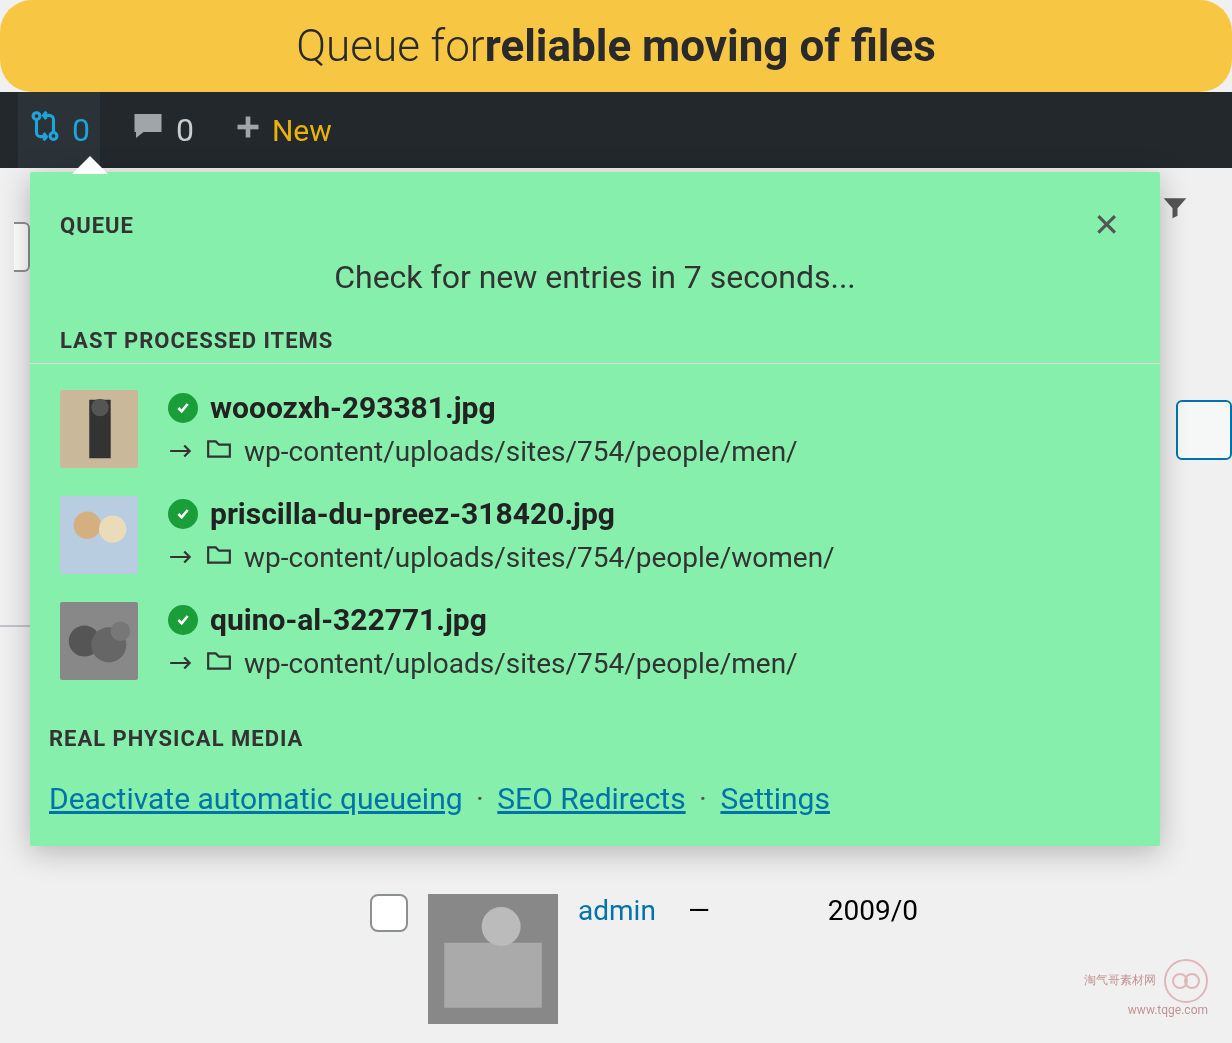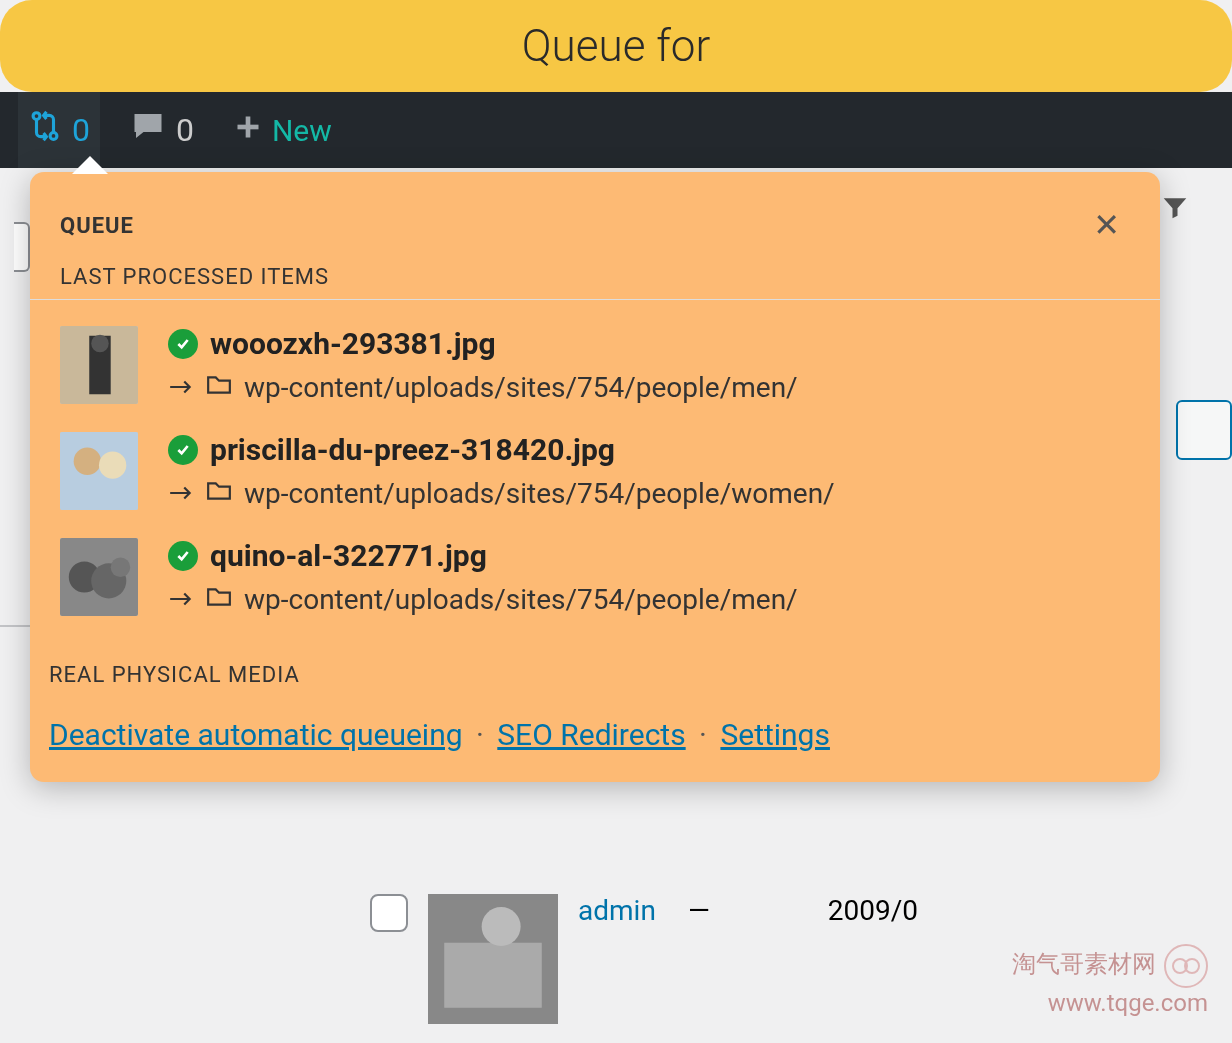--- a/index.html
+++ b/index.html
@@ -35,30 +35,30 @@
     gap: 10px;
     font-size: 32px;
     padding: 0 10px;
     height: 100%;
   }
   .adminbar-item.active { color: #1ea4d9; background: #2c3338; }
   .adminbar-item .count { font-weight: 400; }
   .adminbar svg { width: 34px; height: 34px; }
   .adminbar .plus-icon svg { width: 28px; height: 28px; }
   .adminbar .comment-icon svg { width: 36px; height: 36px; }
-  .new-label { color: #14b8a6; font-size: 30px; }
+  .new-label { color: #eab308; font-size: 30px; }
 
   
   .panel {
     position: absolute;
     top: 172px;
     left: 30px;
     width: 1130px;
-    background: #fdba74;
-    border-radius: 14px;
+    background: #86efac;
+    border-radius: 2px;
     box-shadow: 0 6px 30px rgba(0,0,0,0.25);
     padding: 30px 0 30px 0;
     z-index: 50;
   }
   .panel::before {
     content: "";
     position: absolute;
     top: -16px;
     left: 42px;
     border-left: 18px solid transparent;
@@ -90,21 +90,21 @@
     padding: 12px 0 4px 0;
   }
   .check-entries {
     text-align: center;
     font-size: 32px;
     color: #333;
     padding-bottom: 26px;
   }
   .section-title {
     font-size: 22px;
-    font-weight: 400;
+    font-weight: 700;
     letter-spacing: 1px;
     color: #333;
     padding: 6px 30px 0 30px;
   }
   .section-rule {
     border: none;
     border-top: 1px solid #ddd;
     margin: 10px 0 0 0;
   }
 
@@ -239,21 +239,21 @@
     top: 625px;
     width: 30px;
     border-top: 2px solid #c3c4c7;
   }
 
   
   .watermark {
     position: absolute;
     right: 24px;
     bottom: 24px;
-    font-size: 24px;
+    font-size: 12px;
     color: #b36b6b;
     text-align: right;
     line-height: 1.3;
     opacity: 0.7;
   }
   .watermark-badge {
     display:inline-block;
     width:44px; height:44px;
     border:2px solid #d9a0a0;
     border-radius:50%;
@@ -270,20 +270,21 @@
     top:12px;
   }
   .watermark-badge::before { left:6px; }
   .watermark-badge::after { right:6px; }
 </style>
 </head>
 <body>
 
 <div class="banner">
   <span>Queue for </span>
+  <strong>reliable moving of files</strong>
 </div>
 
 <div class="adminbar">
   <div class="adminbar-item active">
     <span>
       <svg viewBox="0 0 24 24" fill="none" stroke="#1ea4d9" stroke-width="2.2">
         <circle cx="6" cy="5" r="2.4"></circle>
         <circle cx="18" cy="19" r="2.4"></circle>
         <path d="M6 7.5v9a3 3 0 0 0 3 3h3"></path>
         <path d="M18 16.5v-9a3 3 0 0 0-3-3h-3"></path>
@@ -334,20 +335,23 @@
   <div class="bg-dash">—</div>
   <div class="bg-date">2009/0</div>
 </div>
 
 <div class="panel">
   <div class="panel-header">
     <div class="panel-title">QUEUE</div>
     <div class="close-x">✕</div>
   </div>
 
+  <div class="check-entries">
+    <span>Check for new entries in </span><span>7</span><span> seconds...</span>
+  </div>
 
   <div class="section-title">LAST PROCESSED ITEMS</div>
   <hr class="section-rule">
 
   <div class="item-list">
 
     <div class="item">
       <div class="thumb">
         <svg viewBox="0 0 80 80">
             <rect width="80" height="80" fill="#c9b89a"></rect>

